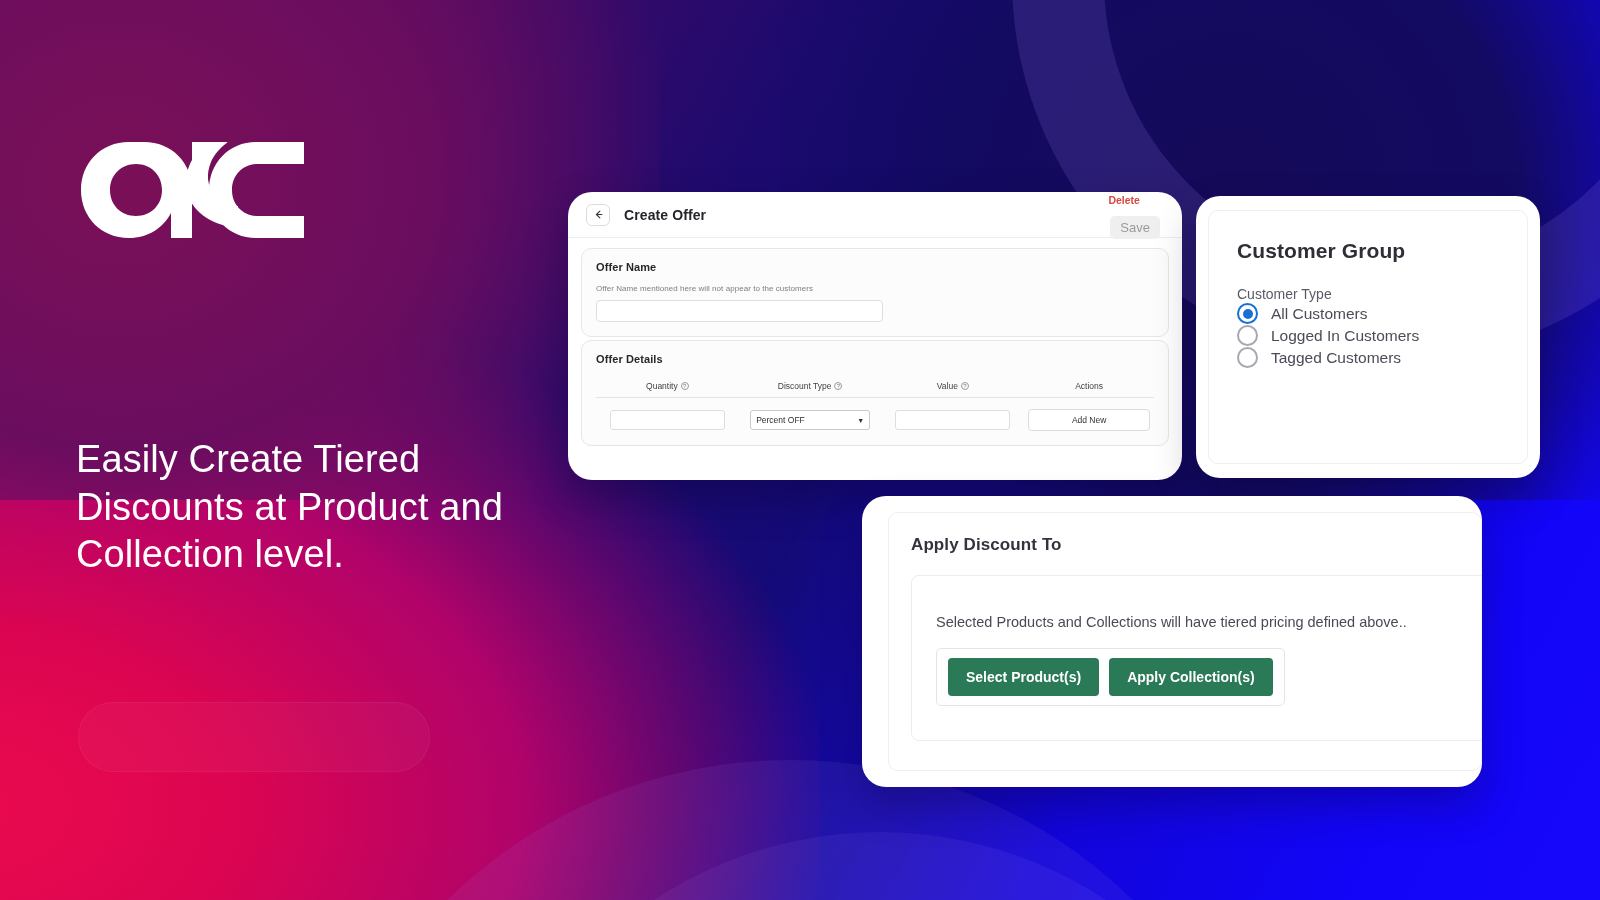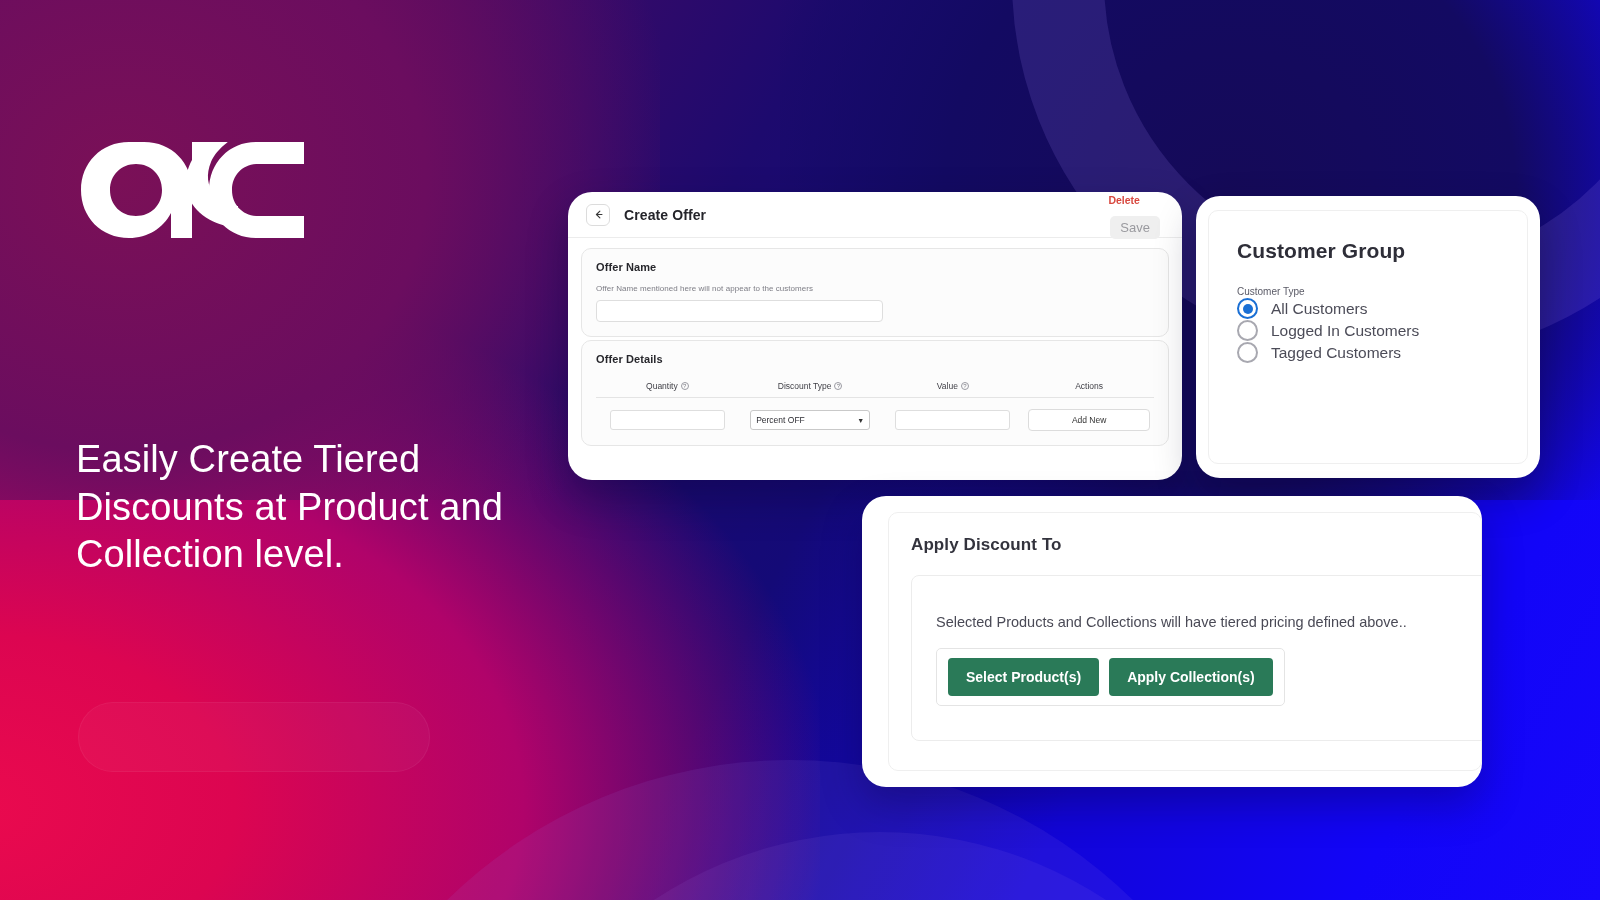--- a/index.html
+++ b/index.html
@@ -222,21 +222,21 @@
     border: 1px solid #efefef;
     border-radius: 10px;
     padding: 28px 28px 0 28px;
   }
   .cg-title {
     font-size: 21px; font-weight: 700; color: #2e2e38;
     letter-spacing: 0.1px;
   }
   .cg-sub {
     margin-top: 23px;
-    font-size: 10px; color: #5a5a66;
+    font-size: 14px; color: #5a5a66;
   }
   .radio-row {
     display: flex; align-items: center;
     margin-top: 1px;
   }
   .radio {
     width: 21px; height: 21px; border-radius: 50%;
     border: 2.4px solid #a8a8b0;
     flex: 0 0 auto;
     display: flex; align-items: center; justify-content: center;

